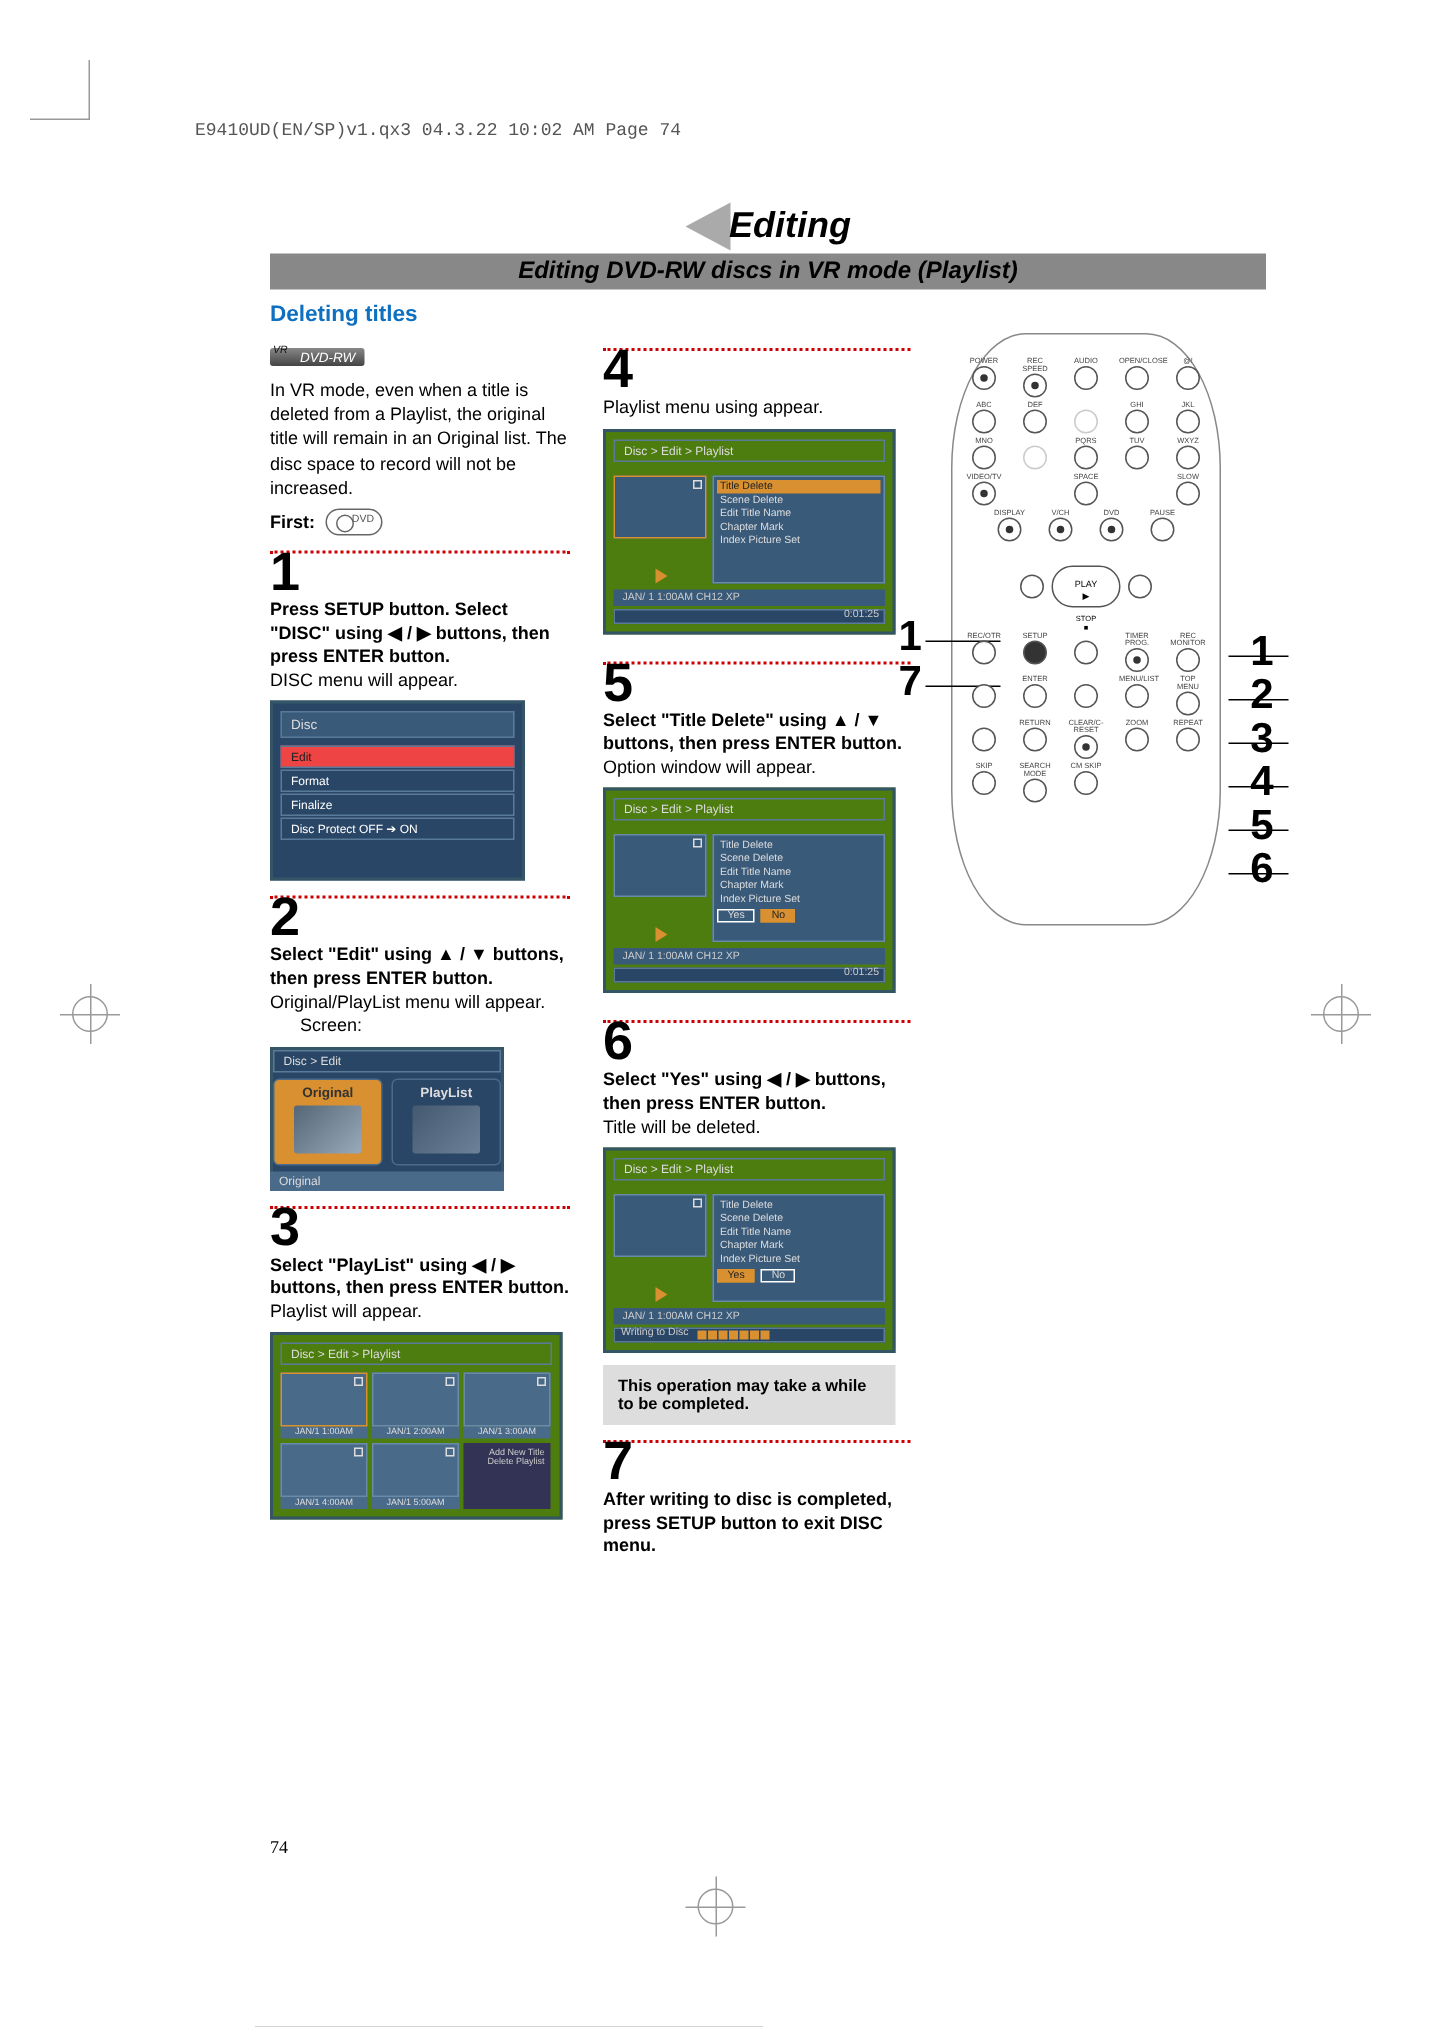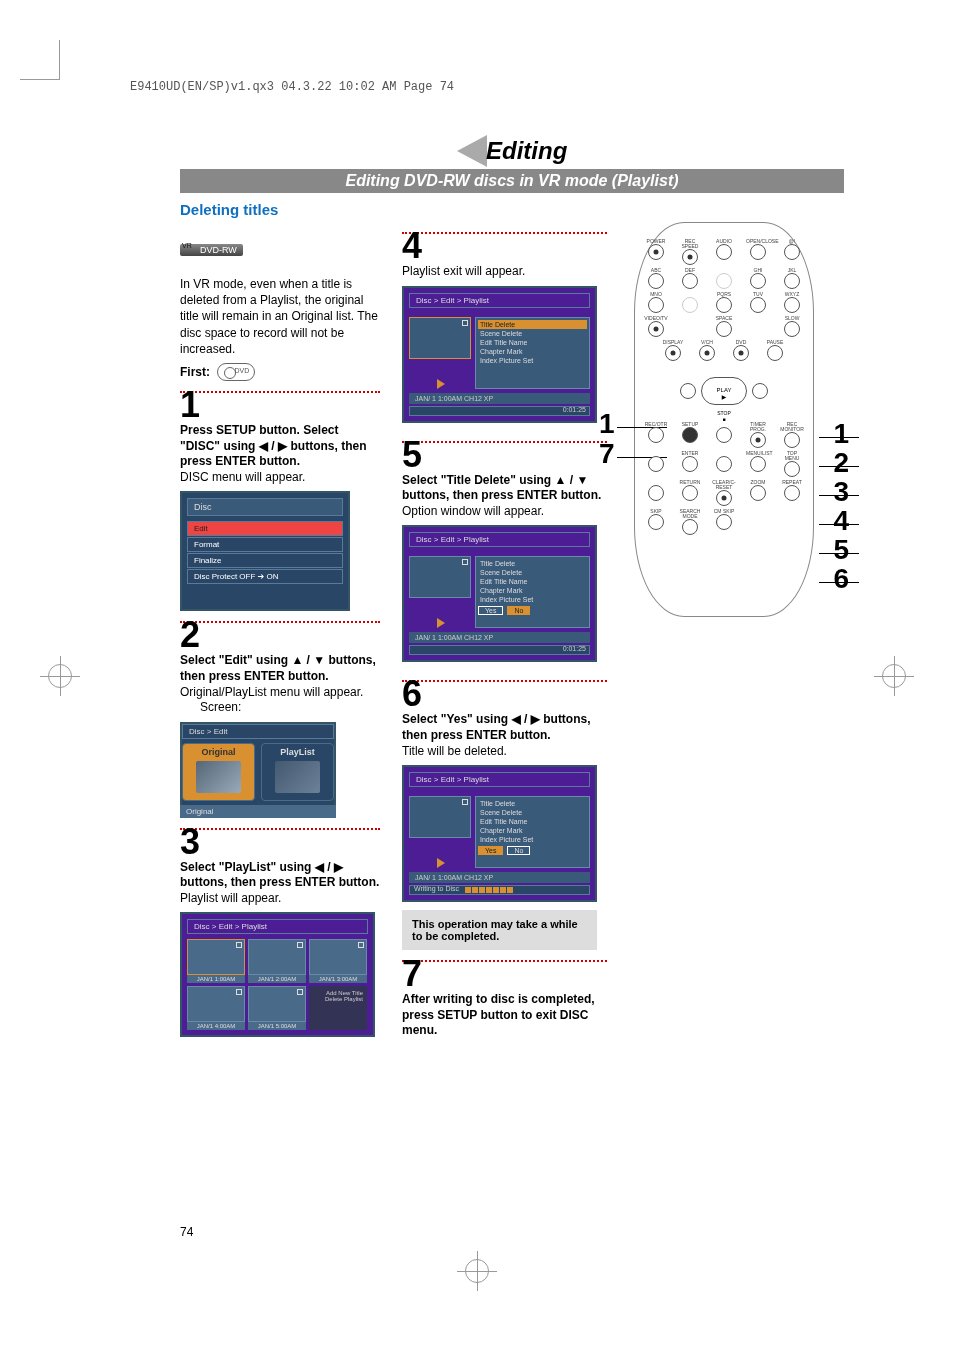--- a/index.html
+++ b/index.html
@@ -21,24 +21,24 @@
   .crop-bottom::after { width:1px; height:40px; left:50%; top:0; }
   .crop-circle { position:absolute; width:24px; height:24px; border:1px solid #999; border-radius:50%; top:50%; left:50%; transform:translate(-50%,-50%); }
 
   .header-line { position:absolute; top:80px; left:130px; font-family:"Courier New",monospace; font-size:12px; color:#555; }
 
   .content { position:absolute; top:135px; left:180px; right:110px; bottom:120px; }
 
   .title-banner { text-align:center; }
   .title-banner .arrow { display:inline-block; width:0; height:0; border-top:16px solid transparent; border-bottom:16px solid transparent; border-right:30px solid #aaa; vertical-align:middle; margin-right:-4px; }
   .main-title { display:inline-block; color:#000; font-size:24px; font-weight:bold; vertical-align:middle; padding:2px 0; font-style:italic; }
-  .subtitle-bar { background:#888; color:#ffffff; font-weight:bold; font-size:16px; text-align:center; padding:3px 0; margin-top:2px; font-style: italic; }
+  .subtitle-bar { background:#888; color:#000000; font-weight:bold; font-size:16px; text-align:center; padding:3px 0; margin-top:2px; font-style: italic; }
 
   .section-title { color:#1070c0; font-size:15px; font-weight:bold; margin:8px 0 2px; }
-  .badge-row { margin:20px 0; }
+  .badge-row { margin:8px 0;font-style:italic; }
   .badge { display:inline-block; background:#666; color:#fff; font-size:9px; padding:1px 6px; border-radius:2px; }
   .badge-vr { background:linear-gradient(#888,#444); padding:1px 6px 1px 20px; position:relative; }
   .badge-vr::before { content:'VR'; position:absolute; left:2px; top:-2px; font-size:7px; color:#111; }
 
   .intro-text { font-size:12px; line-height:1.35; margin:4px 0; }
 
   .first-label { font-weight:bold; font-size:12px; display:inline-block; vertical-align:middle; }
   .hdd-icon { display:inline-block; width:38px; height:18px; border:1px solid #666; border-radius:9px; vertical-align:middle; margin-left:4px; position:relative; }
   .hdd-icon::before { content:''; position:absolute; width:10px; height:10px; border:1px solid #666; border-radius:50%; top:3px; left:6px; }
   .hdd-icon::after { content:'DVD'; position:absolute; right:5px; top:3px; font-size:7px; color:#555; }
@@ -60,21 +60,21 @@
   .menu-highlight { background:#ef4444; color:#222; }
   .menu-inner { padding:0 0 24px; }
 
   .screen-box { border:2px solid #356; background:#2a4666; width:156px; margin:6px 0; padding:0; font-size:8px; color:#ddd; }
   .screen-tabs { display:flex; gap:6px; margin-top:4px; }
   .screen-tab { flex:1; text-align:center; border:1px solid #4a6a8a; padding:3px; border-radius:4px; font-weight:bold; font-size:9px; }
   .screen-tab.active { background:#d89030; color:#333; }
   .screen-thumb { width:45px; height:32px; background:linear-gradient(135deg,#567,#9ab); margin:4px auto; border-radius:2px; }
   .screen-footer { background:#4a6a8a; margin:4px -2px -2px; padding:2px 6px; }
 
-  .playlist-box { border:2px solid #356; background:#4c1d95; width:195px; margin:6px 0; font-size:8px; color:#ddd; }
+  .playlist-box { border:2px solid #356; background:#4d7c0f; width:195px; margin:6px 0; font-size:8px; color:#ddd; }
   .playlist-crumb { border:1px solid #5a7a9a; margin:5px; padding:2px 6px; font-size:8px; }
   .thumb-grid { display:flex; flex-wrap:wrap; gap:3px; padding:0 5px 5px; }
   .thumb-cell { width:58px; }
   .thumb-cell .th { height:36px; background:#4a6a8a; border:1px solid #6a8aaa; position:relative; }
   .thumb-cell .th::after { content:''; position:absolute; top:2px; right:2px; width:4px; height:4px; border:1px solid #ddd; }
   .thumb-cell .cap { background:#4a6a8a; font-size:6px; padding:1px 2px; text-align:center; }
   .thumb-cell.text-only { background:#335; padding:4px; font-size:6px; color:#ccc; }
   .selected-thumb { border:1px solid #d89030 !important; }
 
   .detail-box { display:flex; gap:4px; padding:4px 5px; }
@@ -107,21 +107,21 @@
   .nav-cluster { width:100px; height:46px; margin:6px auto; position:relative; }
   .nav-cluster .center { position:absolute; width:46px; height:28px; border:1px solid #555; border-radius:14px; top:9px; left:27px; text-align:center; font-size:6px; padding-top:9px; }
   .nav-cluster .l, .nav-cluster .r { position:absolute; width:16px; height:16px; border:1px solid #555; border-radius:50%; top:15px; }
   .nav-cluster .l { left:6px; }
   .nav-cluster .r { right:6px; }
 
   .callout-line-left { position:absolute; border-top:1px solid #000; }
   .big-nums-right { position:absolute; right:-5px; top:313px; font-size:28px; font-weight:bold; line-height:1.0; }
   .big-nums-left  { position:absolute; left:-30px; font-size:28px; font-weight:bold; line-height:1.0; }
 
-  .page-num { position:absolute; left:0; bottom:-8px; font-size:12px; }
+  .page-num { position:absolute; left:0; bottom:-8px; font-size:12px;font-family:Liberation Serif, serif; }
 </style>
 </head>
 <body>
 
 <div class="page">
   <div class="crop-mark crop-tl"></div>
   <div class="crop-mark crop-center-left">
       <div class="crop-circle"></div>
     </div>
   <div class="crop-mark crop-center-right">
@@ -215,21 +215,21 @@
               </div>
             <div class="thumb-cell text-only" style="white-space:pre-line;text-align:right">Add New Title
 Delete Playlist</div>
           </div>
         </div>
       </div>
 
       <div class="col2">
         <div class="step-dots"></div>
         <div class="step-num">4</div>
-        <p class="step-text">Playlist exit will appear.</p>
+        <p class="step-text">Playlist menu using appear.</p>
         <div class="playlist-box">
           <div class="playlist-crumb">Disc &gt; Edit &gt; Playlist</div>
           <div class="detail-box">
             <div style="display:flex;flex-direction:column;align-items:center">
               <div class="detail-thumb selected"></div>
               <div class="detail-play"></div>
             </div>
             <div class="detail-menu">
               <div class="detail-menu-row hl">Title Delete</div>
               <div class="detail-menu-row">Scene Delete</div>

